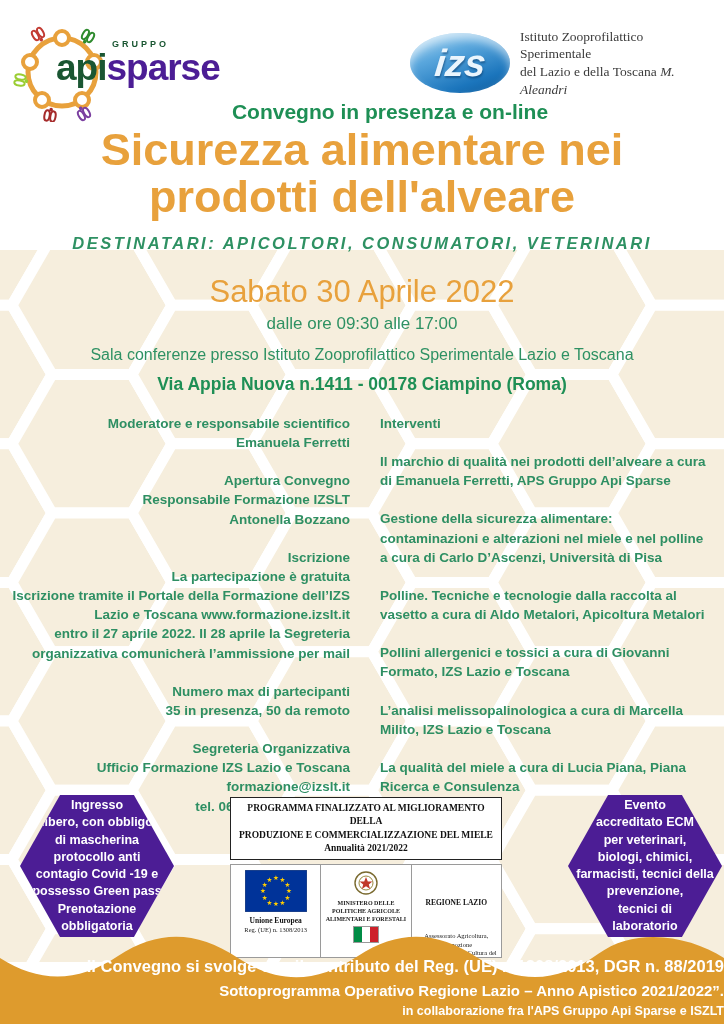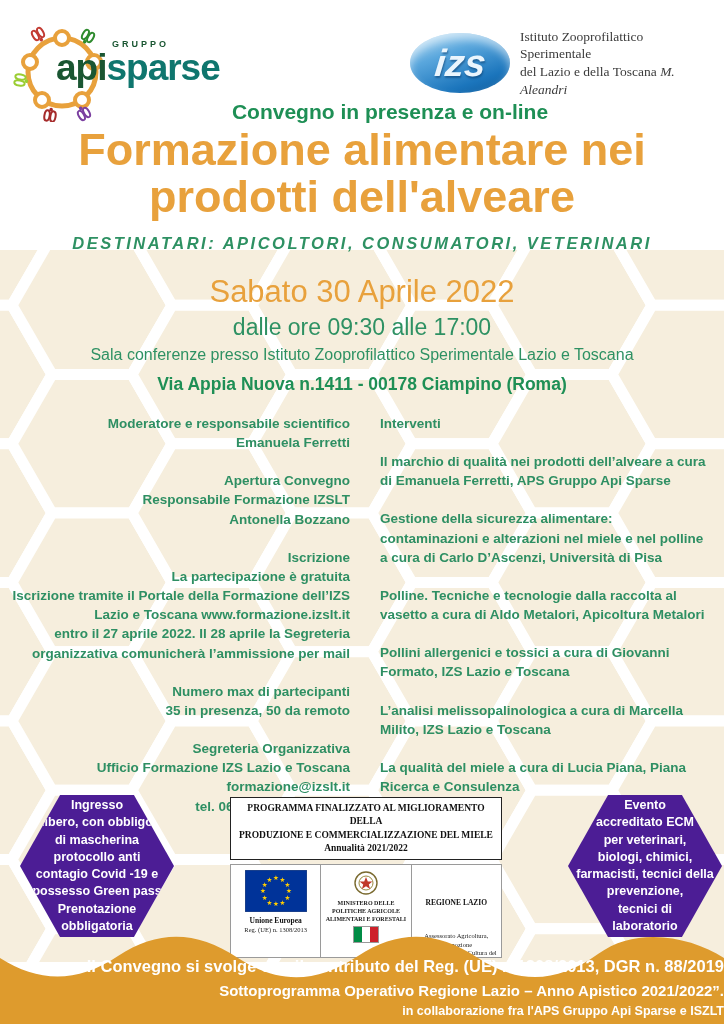--- a/index.html
+++ b/index.html
@@ -11,36 +11,36 @@
   .ml{white-space:pre-line;}
   
   #hexbg{position:absolute;top:250px;left:0;width:724px;height:712px;z-index:0;}
   
   .logo-apisparse{left:12px;top:20px;width:250px;height:100px;z-index:3;}
   .logo-apisparse svg{position:absolute;left:0;top:2px;}
   .aps-text{position:absolute;left:44px;top:20px;line-height:1;}
   .aps-gruppo{display:block;margin-left:56px;font-size:9px;font-weight:bold;letter-spacing:3px;color:#1A5632;}
   .aps-word{font-size:37px;font-weight:bold;letter-spacing:-1px;}
   .aps-api{color:#1A5632;}
-  .aps-sparse{color:#0f766e;}
+  .aps-sparse{color:#4c1d95;}
   .logo-izs{left:410px;top:30px;width:306px;height:66px;z-index:3;display:flex;align-items:center;}
   .izs-globe{width:100px;height:60px;border-radius:50%;flex:0 0 auto;
     background:linear-gradient(160deg,#bfe2f7 0%,#5aa7dd 35%,#1b75bc 75%,#0f5a99 100%);
     display:flex;align-items:center;justify-content:center;
     box-shadow:inset 0 6px 8px rgba(255,255,255,.55);}
   .izs-acronym{font-style:italic;font-weight:bold;font-size:38px;color:#eaf5fd;
     transform:skewX(-6deg);text-shadow:1px 2px 2px rgba(10,60,110,.55);line-height:1;}
   .izs-text{margin-left:10px;font-family:"Liberation Serif",serif;font-size:13.5px;color:#3b3b3b;line-height:1.3;}
   
   .kicker{left:0;top:100px;width:724px;text-align:center;font-size:21px;font-weight:bold;color:#1E8F55;z-index:2;padding-left:28px;}
   .title{left:0;top:126px;width:724px;text-align:center;font-size:45px;line-height:1.05;font-weight:bold;color:#E8A13C;z-index:2;}
   .audience{left:0;top:234px;width:724px;text-align:center;font-size:16.5px;font-weight:bold;font-style:italic;
     letter-spacing:2.5px;color:#2E9163;z-index:2;}
   .ev-date{left:0;top:274px;width:724px;text-align:center;font-size:31px;font-weight:normal;color:#E8A13C;z-index:2;}
-  .ev-time{left:0;top:314px;width:724px;text-align:center;font-size:23px;color:#2E9163;z-index:2;}
+  .ev-time{left:0;top:314px;width:724px;text-align:center;font-size:17px;color:#2E9163;z-index:2;}
   .ev-venue{left:0;top:346px;width:724px;text-align:center;font-size:16px;color:#2E9163;z-index:2;}
   .ev-address{left:0;top:374px;width:724px;text-align:center;font-size:17.5px;font-weight:bold;color:#1E8F55;z-index:2;}
   
   .cols{left:12px;top:414px;width:700px;display:flex;z-index:2;}
   .col-left{width:338px;text-align:right;}
   .col-right{margin-left:30px;width:330px;text-align:left;}
   .cols p{margin:0 0 19px 0;font-size:13.5px;font-weight:bold;color:#2E8F63;line-height:1.42;}
   
   .badge{width:154px;height:142px;background:#4c1d95;z-index:2;
     clip-path:polygon(26% 0%,74% 0%,100% 50%,74% 100%,26% 100%,0% 50%);
@@ -195,21 +195,21 @@
       <span class="izs-acronym">izs</span>
     </div>
     <div class="izs-text">
       <span>Istituto Zooprofilattico Sperimentale</span><br>
       <span>del Lazio e della Toscana </span><i>M. Aleandri</i>
     </div>
   </div>
 
   <div class="abs kicker">Convegno in presenza e on-line</div>
   <div class="abs title">
-    <span>Formazione alimentare nei</span><br>
+    <span>Sicurezza alimentare nei</span><br>
     <span>prodotti dell'alveare</span>
   </div>
   <div class="abs audience">DESTINATARI: APICOLTORI, CONSUMATORI, VETERINARI</div>
 
   <div class="abs ev-date">Sabato 30 Aprile 2022</div>
   <div class="abs ev-time">dalle ore 09:30 alle 17:00</div>
   <div class="abs ev-venue">Sala conferenze presso Istituto Zooprofilattico Sperimentale Lazio e Toscana</div>
   <div class="abs ev-address">Via Appia Nuova n.1411 - 00178 Ciampino (Roma)</div>
 
   <div class="abs cols">

